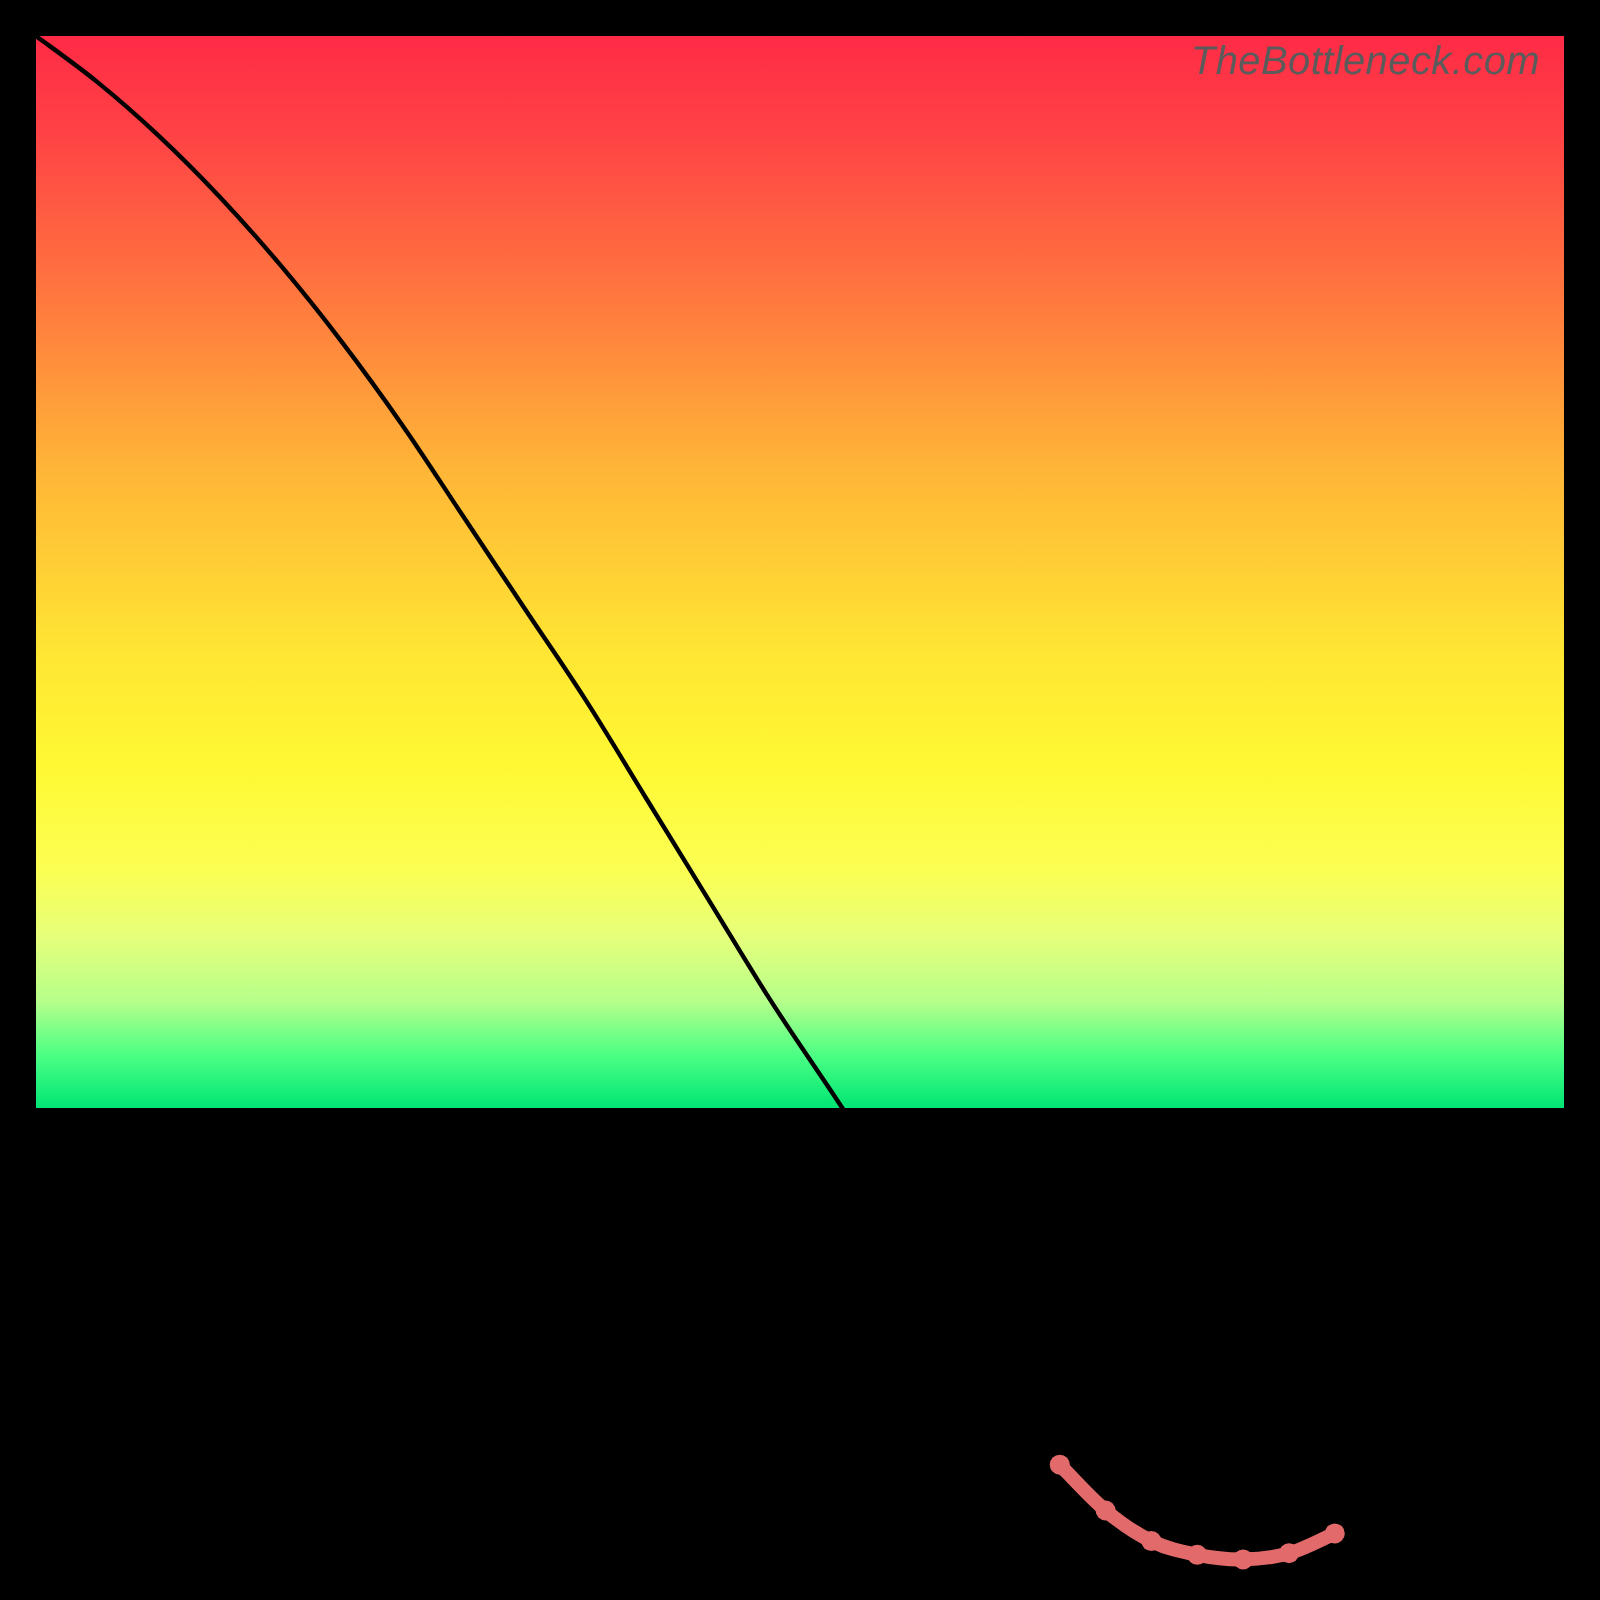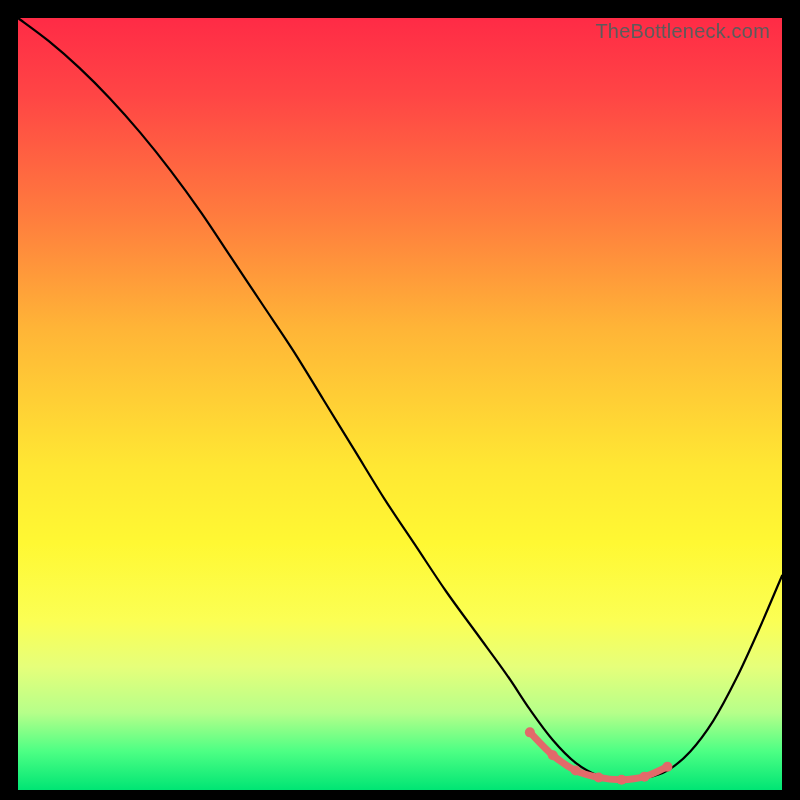--- a/index.html
+++ b/index.html
@@ -9,34 +9,35 @@
     height: 800px;
     background: #000;
     overflow: hidden;
     font-family: Arial, Helvetica, sans-serif;
   }
   .frame {
     position: absolute;
     left: 18px;
     top: 18px;
     width: 764px;
-    height: 772px;
+    height: 536px;
     background: linear-gradient(to bottom,
       #ff2b46 0%,
       #ff4545 10%,
       #ff7a3e 25%,
       #ffb437 40%,
       #ffe733 58%,
       #fff833 68%,
       #fbff54 78%,
       #e6ff7a 84%,
       #b6ff8a 90%,
       #4dff84 95%,
       #00e574 100%
     );
+    font-style: italic;
   }
   .watermark {
     position: absolute;
     top: 2px;
     right: 12px;
     color: #5b5b5b;
     font-size: 20px;
     font-weight: 500;
     letter-spacing: 0.2px;
     user-select: none;

